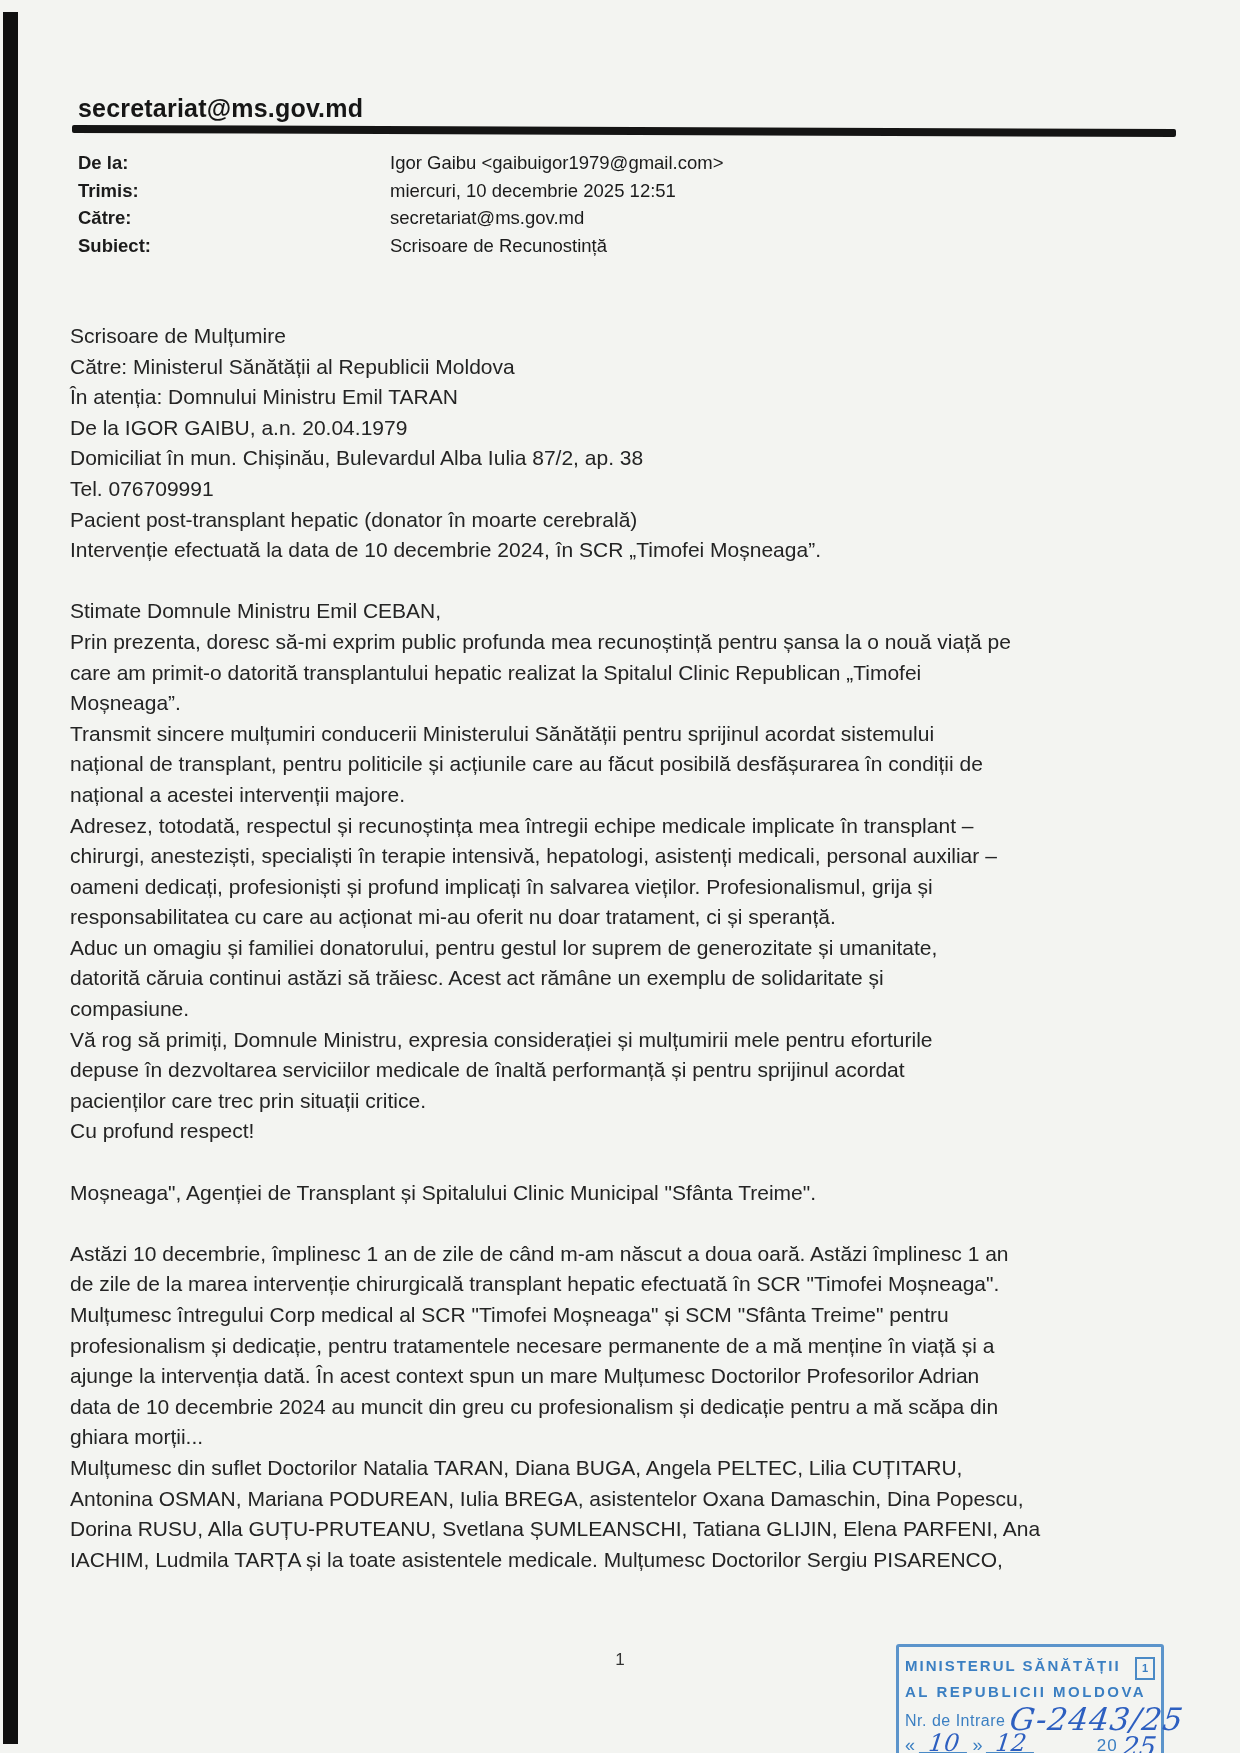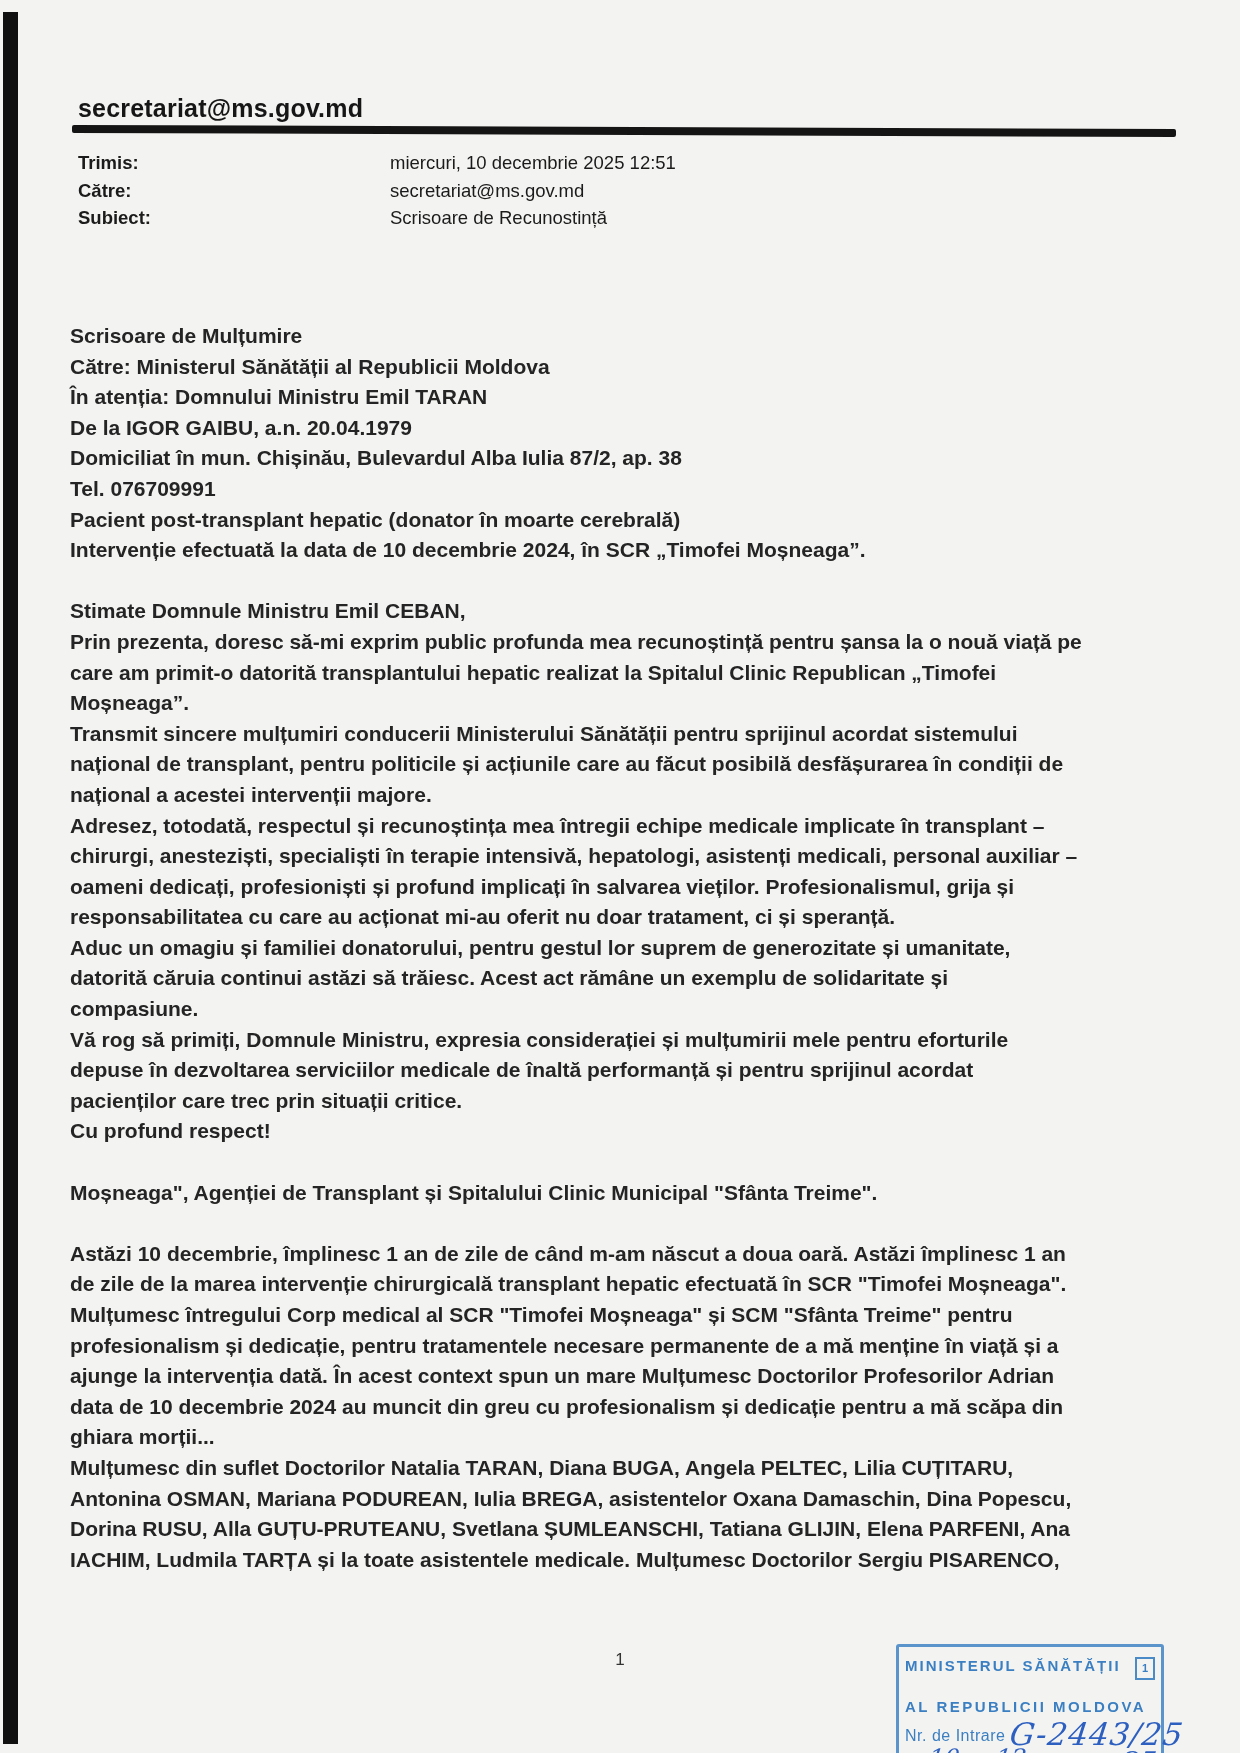--- a/index.html
+++ b/index.html
@@ -21,33 +21,33 @@
     position:absolute;left:72px;top:127px;width:1104px;height:8px;background:#141414;
     transform:rotate(.22deg);border-radius:2px;
   }
   .meta{position:absolute;left:78px;top:152px;font-size:18.5px;color:#1b1b1b;}
   .meta-row{height:27.6px;white-space:nowrap;}
   .meta-label{display:inline-block;width:312px;font-weight:bold;}
   .meta-value{font-weight:normal;}
 
   
   .letter{position:absolute;left:70px;top:324px;font-size:21px;color:#242424;}
-  .letter .letter-line{height:30.6px;white-space:pre;font-weight:bold;}
+  .letter .letter-line{height:30.6px;white-space:pre;}
 
   
   .page-footer{position:absolute;left:0;top:1650px;width:1240px;text-align:center;
     font-size:17px;color:#333;}
 
   
   .stamp{position:absolute;left:896px;top:1644px;width:268px;height:126px;color:#3b7fc2;}
   .stamp-border{position:absolute;inset:0;border:3px solid #4a8ac6;border-radius:3px;opacity:.9;}
   .stamp-inner{position:relative;padding:13px 9px 0 9px;}
   .stamp-row1{display:flex;justify-content:space-between;align-items:flex-start;
     font-weight:bold;font-size:15px;letter-spacing:2px;white-space:nowrap;}
-  .stamp-row2{font-weight:bold;font-size:15px;letter-spacing:2.5px;margin-top:18px;white-space:nowrap;}
+  .stamp-row2{font-weight:bold;font-size:15px;letter-spacing:2.5px;margin-top:3px;white-space:nowrap;}
   .stamp-corner-box{flex:0 0 auto;width:16px;height:19px;border:2px solid #4a8ac6;
     font-size:11px;line-height:19px;text-align:center;letter-spacing:0;margin-left:4px;}
   .stamp-row3{margin-top:9px;font-size:16px;letter-spacing:.5px;white-space:nowrap;}
   .stamp-row4{margin-top:4px;font-size:17px;white-space:nowrap;}
   .hand{font-family:"DejaVu Serif",serif;font-style:italic;color:#2d5fc0;display:inline-block;transform:skewX(-7deg);}
   .hand-nr{font-size:31px;line-height:20px;vertical-align:-4px;letter-spacing:1px;}
   .hand-day,.hand-month{font-size:24px;line-height:18px;width:48px;text-align:center;
     border-bottom:2px solid #4a8ac6;}
   .hand-year{font-size:27px;line-height:18px;vertical-align:-5px;}
   .stamp-year-printed{letter-spacing:1px;}
@@ -55,20 +55,21 @@
 </style>
 </head>
 <body>
 
 <div class="scan-bar"></div>
 
 <div class="header-title">secretariat@ms.gov.md</div>
 <div class="header-rule"></div>
 
 <div class="meta">
+    <div class="meta-row"><span class="meta-label">De la:</span><span class="meta-value">Igor Gaibu &lt;gaibuigor1979@gmail.com&gt;</span></div>
     <div class="meta-row"><span class="meta-label">Trimis:</span><span class="meta-value">miercuri, 10 decembrie 2025 12:51</span></div>
     <div class="meta-row"><span class="meta-label">Către:</span><span class="meta-value">secretariat@ms.gov.md</span></div>
     <div class="meta-row"><span class="meta-label">Subiect:</span><span class="meta-value">Scrisoare de Recunostință</span></div>
   </div>
 
 <div class="letter">
     <div class="letter-line">Scrisoare de Mulțumire</div>
     <div class="letter-line">Către: Ministerul Sănătății al Republicii Moldova</div>
     <div class="letter-line">În atenția: Domnului Ministru Emil TARAN</div>
     <div class="letter-line">De la IGOR GAIBU, a.n. 20.04.1979</div>

